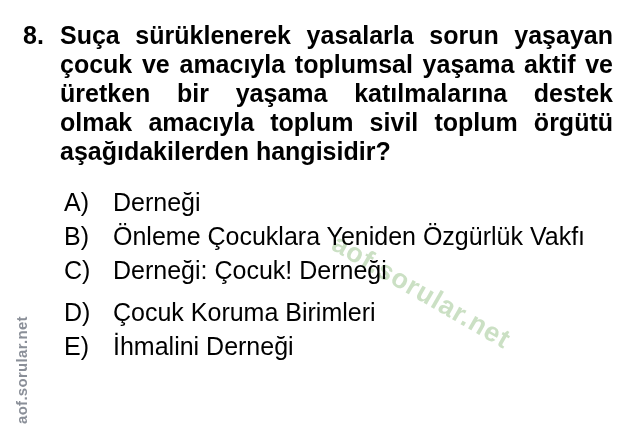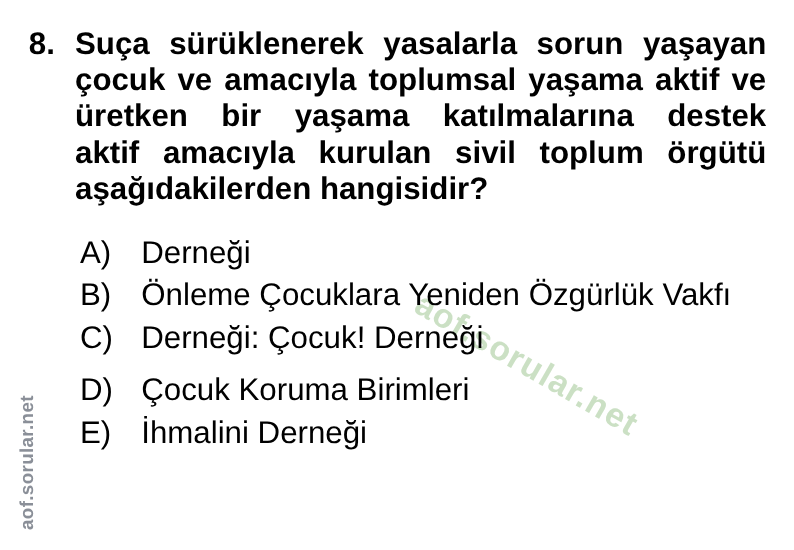--- a/index.html
+++ b/index.html
@@ -101,21 +101,21 @@
   <div class="wm wm-vert">aof.sorular.net</div>
 
   <div class="content">
 
     <div class="q-row">
       <div class="q-num">8.</div>
       <div class="q-text">
         <div class="line just">Suça sürüklenerek yasalarla sorun yaşayan</div>
         <div class="line just">çocuk ve amacıyla toplumsal yaşama aktif ve</div>
         <div class="line just">üretken bir yaşama katılmalarına destek</div>
-        <div class="line just">aktif amacıyla kurulan sivil toplum örgütü</div>
+        <div class="line just">olmak amacıyla toplum sivil toplum örgütü</div>
         <div class="line">aşağıdakilerden hangisidir?</div>
       </div>
     </div>
 
     <div class="options">
 
       <div class="option">
         <div class="opt-letter">A)</div>
         <div class="opt-text">
           <div class="line">Derneği</div>

